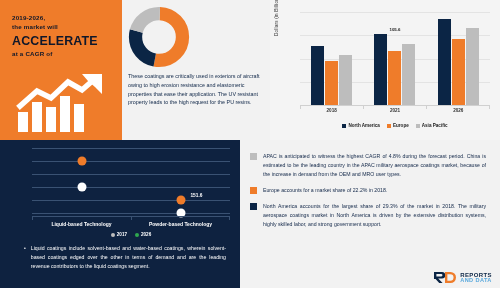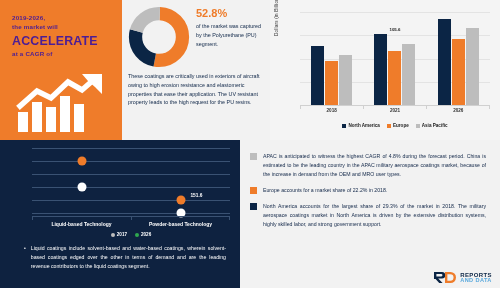--- a/index.html
+++ b/index.html
@@ -10,21 +10,21 @@
     overflow: hidden;
   }
   .page { position: relative; width: 500px; height: 288px; background:#ffffff; }
 
   
   .top-row { position:absolute; left:0; top:0; width:500px; height:140px; display:flex; }
 
   
   .cagr-panel {
     width:122px; height:140px; background:#ef7c2a;
-    position:relative; padding:14px 10px 0 12px; color:#4c1d95;
+    position:relative; padding:14px 10px 0 12px; color:#0f172a;
   }
   .cagr-l1 { font-size:6.2px; font-weight:bold; letter-spacing:.2px; line-height:1.45; }
   .cagr-l2 { font-size:6.2px; font-weight:bold; letter-spacing:.2px; line-height:1.45; }
   .cagr-accel { font-size:12.4px; font-weight:bold; letter-spacing:.2px; margin-top:2px; }
   .cagr-l3 { font-size:6.2px; font-weight:bold; letter-spacing:.2px; margin-top:2px; }
   .cagr-val { font-size:12px; font-weight:bold; margin-top:1px; }
   .growth-icon { position:absolute; left:16px; bottom:6px; width:92px; height:60px; }
 
   
   .mid-panel { width:148px; height:140px; background:#f2f2f2; position:relative; padding:0; }
@@ -133,24 +133,20 @@
       </svg>
     </div>
 
     <div class="mid-panel">
       <div class="donut-wrap">
         <svg viewBox="0 0 42 42" width="62" height="62">
           <circle cx="21" cy="21" r="15.9" fill="transparent" stroke="#ef7c2a" stroke-width="9" stroke-dasharray="52.8 47.2" stroke-dashoffset="25"></circle>
           <circle cx="21" cy="21" r="15.9" fill="transparent" stroke="#0b2545" stroke-width="9" stroke-dasharray="26 74" stroke-dashoffset="-27.8"></circle>
           <circle cx="21" cy="21" r="15.9" fill="transparent" stroke="#bdbdbd" stroke-width="9" stroke-dasharray="21.2 78.8" stroke-dashoffset="-53.8"></circle>
         </svg>
-      </div>
-      <div class="donut-stat">
-        <div class="donut-pct">52.8%</div>
-        <div class="donut-desc">of the market was captured by the Polyurethane (PU) segment.</div>
       </div>
       <div class="mid-para">These coatings are critically used in exteriors of aircraft owing to high erosion resistance and elastomeric properties that ease their application. The UV resistant property leads to the high request for the PU resins.</div>
     </div>
 
     <div class="bar-panel">
       <div class="ylabel">Dollars (in Billions)</div>
       <div class="chart-area">
         <div class="gridline" style="top:0px"></div>
         <div class="gridline" style="top:23px"></div>
         <div class="gridline" style="top:47px"></div>

